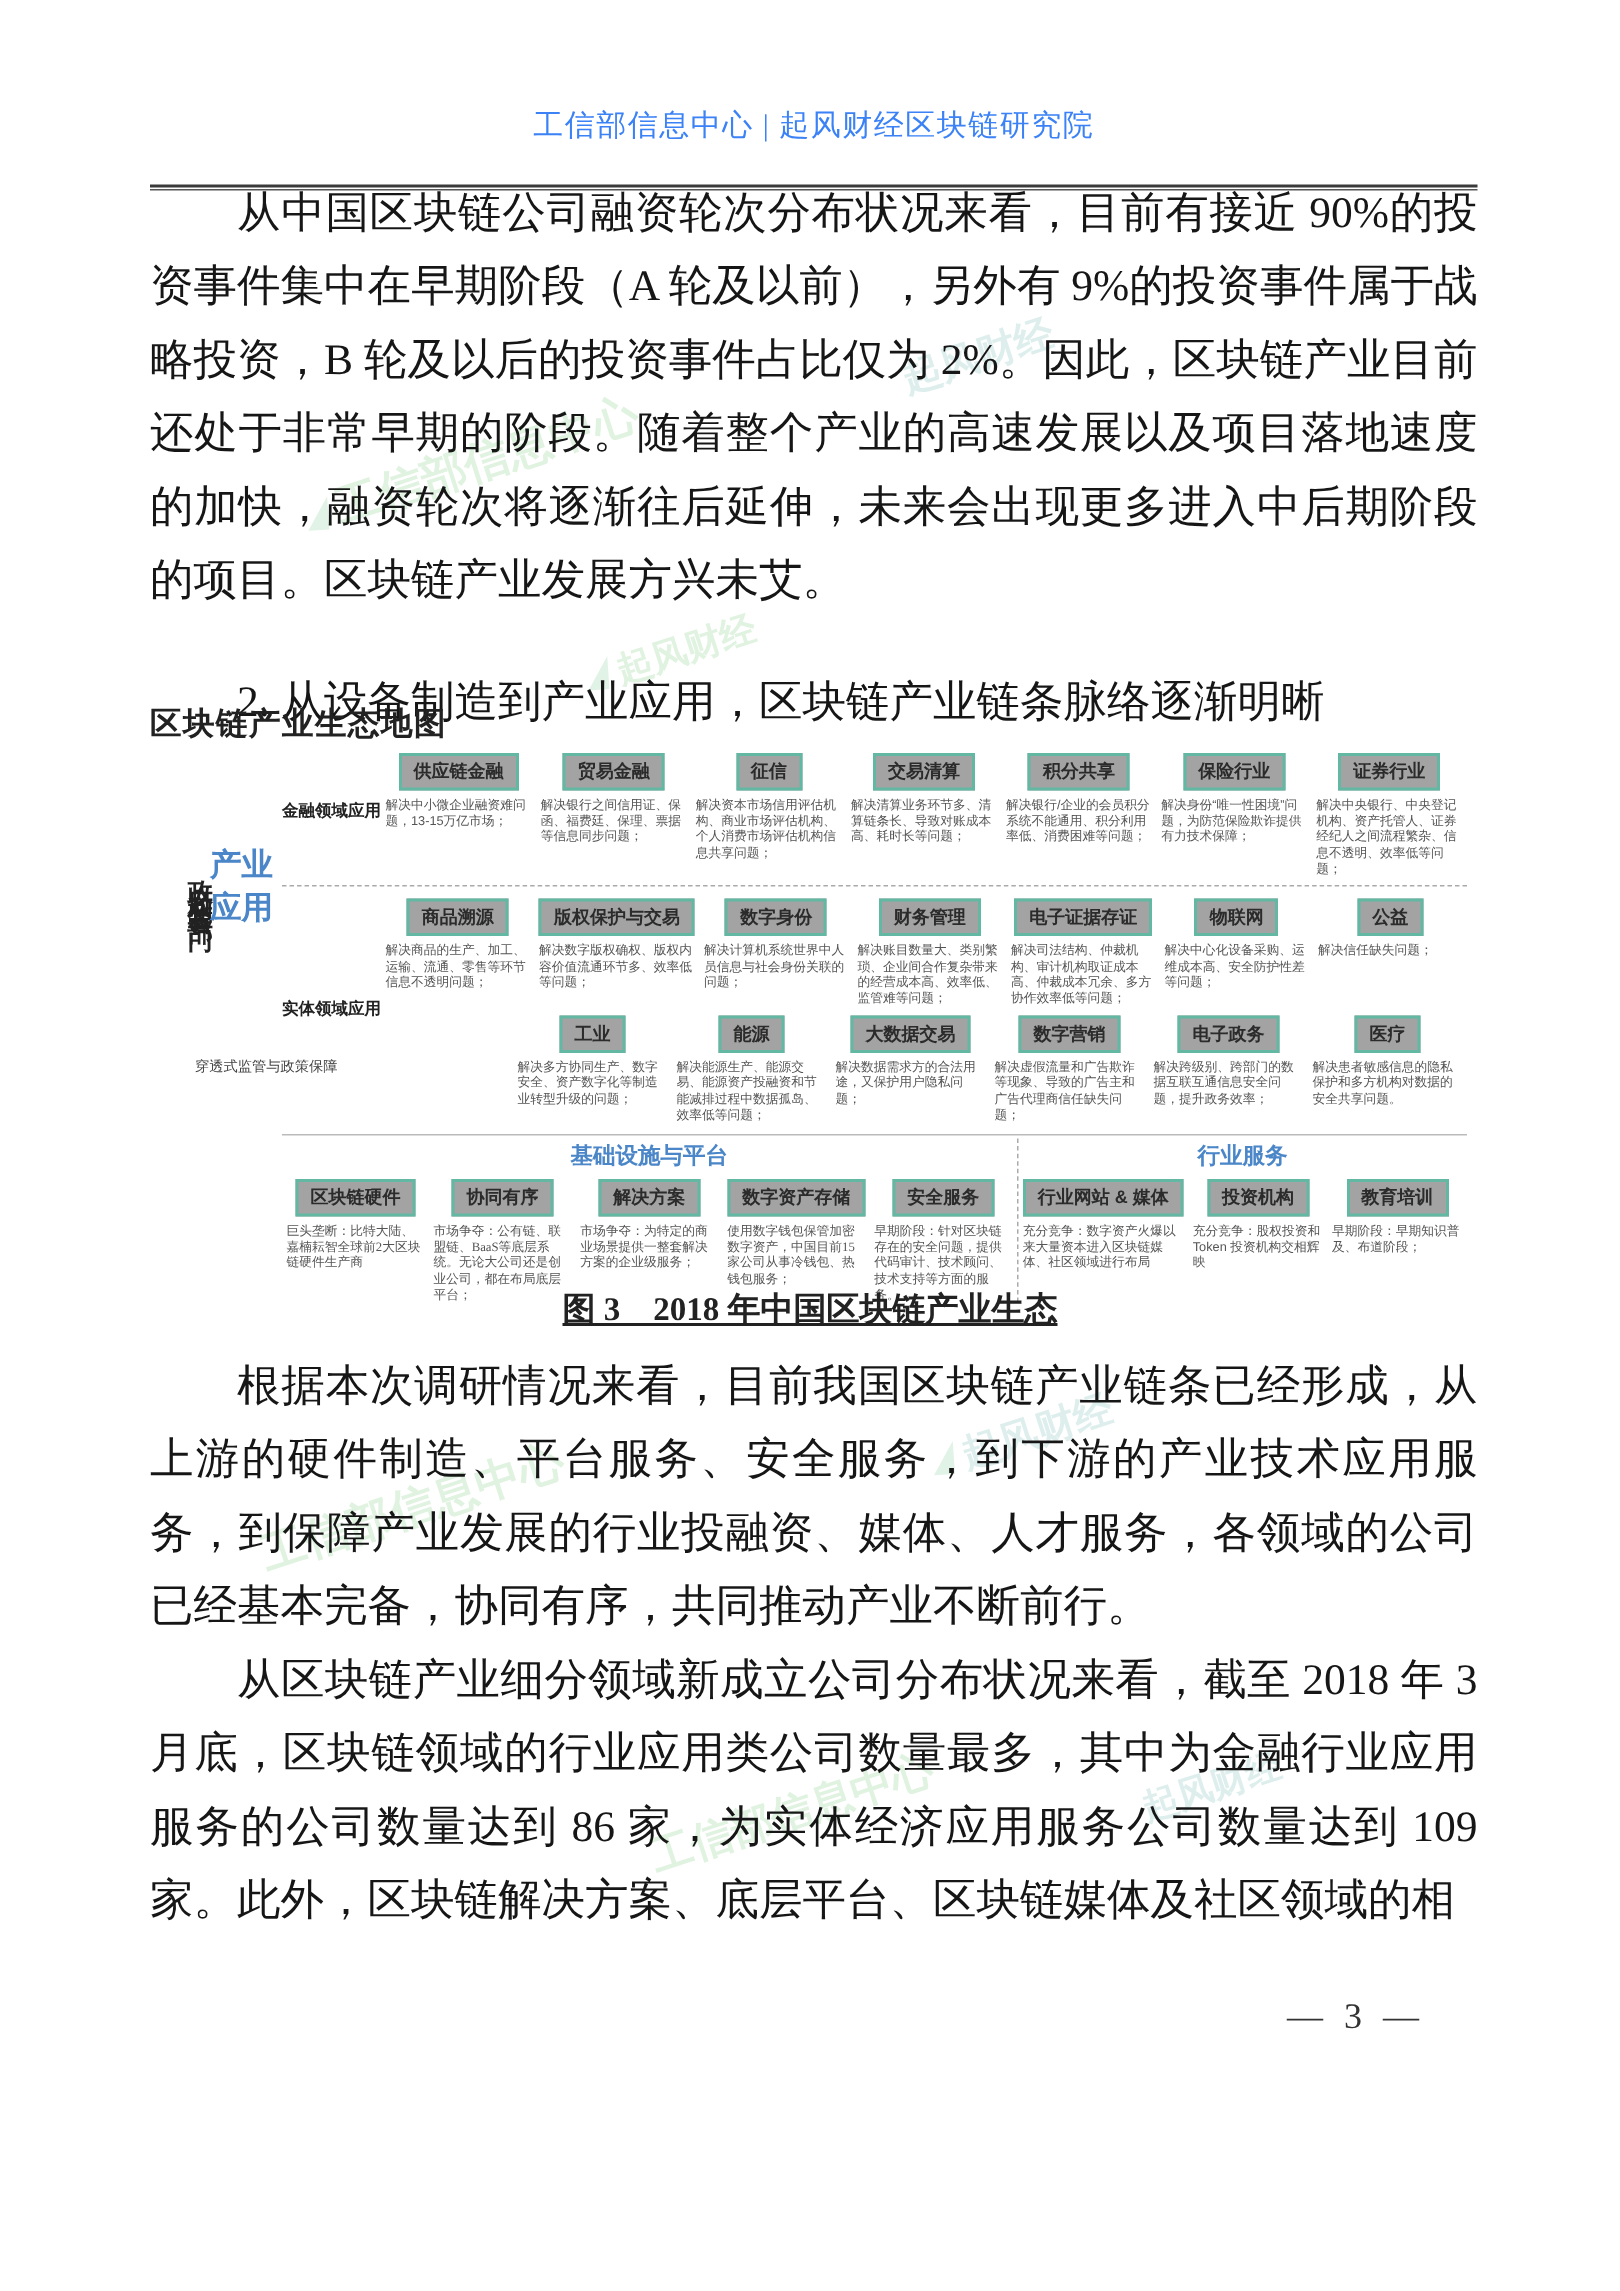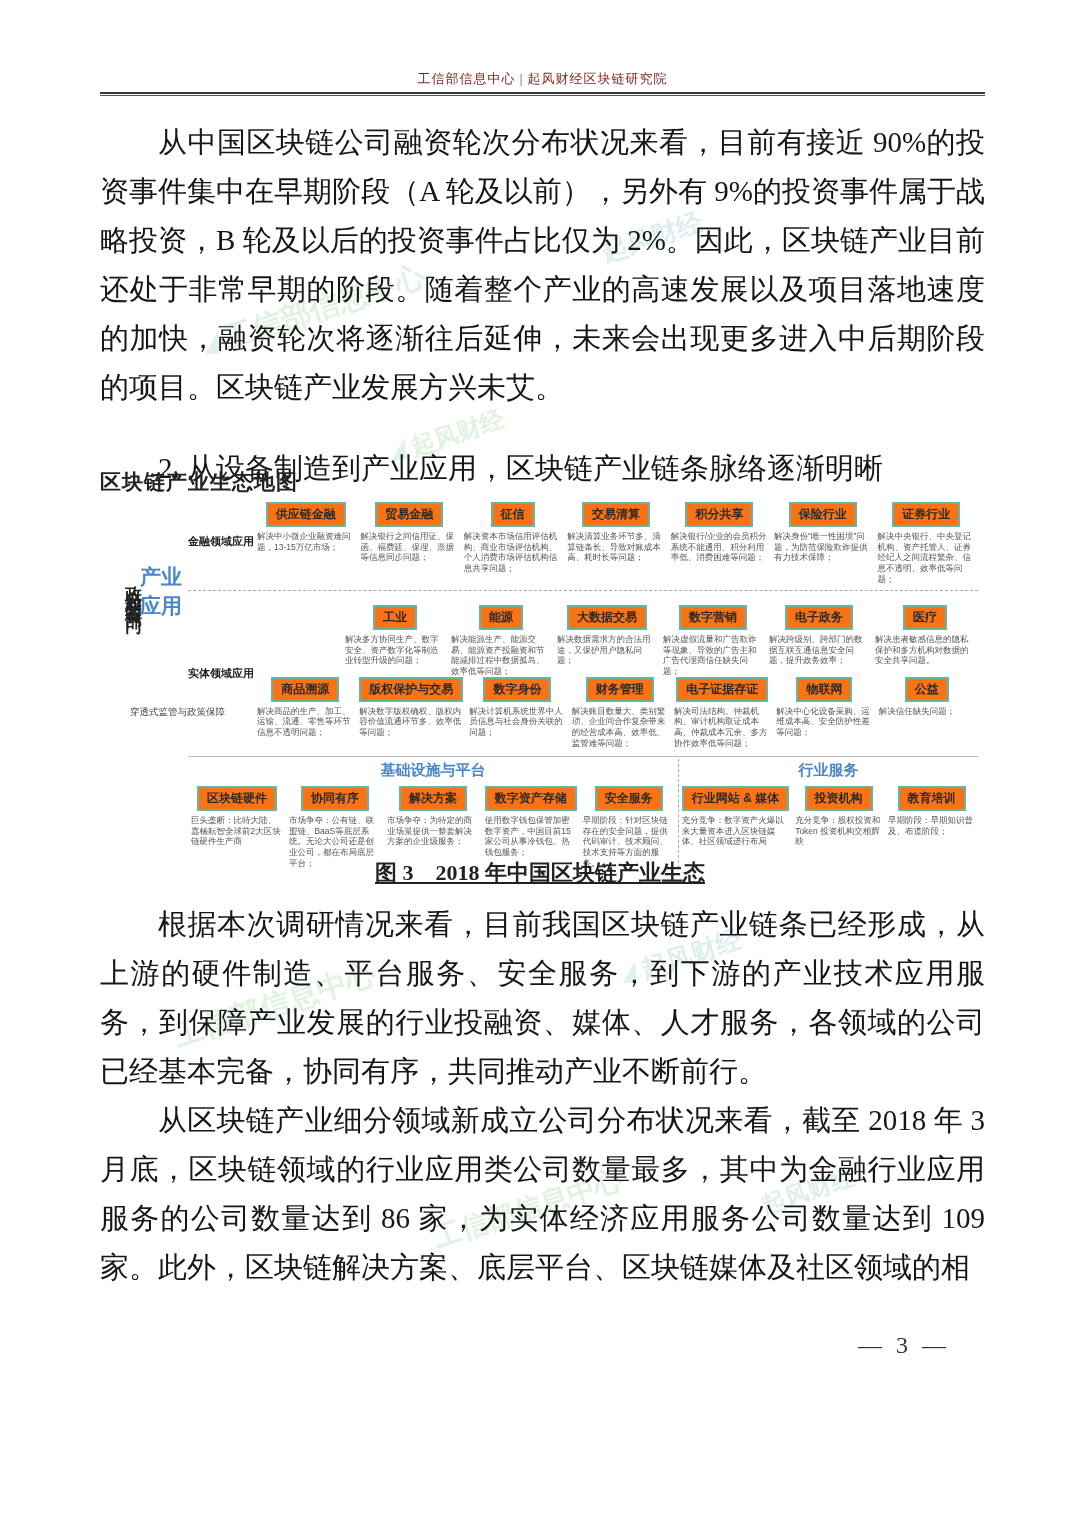--- a/index.html
+++ b/index.html
@@ -4,21 +4,21 @@
 <style>
   * { margin:0; padding:0; box-sizing:border-box; }
   html,body { background:#ffffff; }
   .page {
     position:relative; width:1080px; height:1527px; margin:0 auto;
     background:#ffffff; overflow:hidden;
     font-family:"Liberation Serif","DejaVu Serif",serif; color:#1c1c1c;
   }
   
   .doc-header { position:absolute; left:100px; right:95px; top:70px; text-align:center; }
-  .doc-header-title { font-size:13px; color:#7f1d1d; letter-spacing:1px; padding-bottom:4px; }
+  .doc-header-title { font-size:20px; color:#3b82f6; letter-spacing:1px; padding-bottom:26px; }
   .doc-header-rule { height:4px; border-top:2px solid #3a3a3a; border-bottom:1px solid #555; }
   
   .body-text { position:absolute; left:100px; right:95px; top:118px; }
   .para { font-size:29px; line-height:49px; text-align:justify; text-indent:2em; color:#161616; }
   .sub-heading { font-size:29px; line-height:49px; text-indent:2em; color:#161616;margin-top:32px; }
   .body-text2 { position:absolute; left:100px; right:95px; top:900px; }
   
   .fig-caption { position:absolute; left:0; right:0; top:858px; text-align:center;
     font-size:22px; font-weight:bold; color:#222;text-decoration:underline; }
   
@@ -32,31 +32,31 @@
   .d-rail-note { position:absolute; left:6px; top:238px; width:100px; font-size:9.5px; color:#444; line-height:1.3;margin-left:36px; }
   .d-industry-label { position:absolute; left:52px; top:94px; font-size:21px; font-weight:bold;
     color:#4a86c8; line-height:1.4; text-align:center; }
   .d-main { position:absolute; left:100px; top:34px; right:0; }
   .d-row { display:flex; align-items:flex-start; }
   .d-rowlabel { flex:0 0 66px; font-size:11px; font-weight:bold; color:#222; text-align:center; line-height:1.35; }
   .d-rowlabel.finance { margin-top:32px; }
   .d-rowlabel.entity { align-self:center; }
   .d-cells { display:flex; flex:1; align-items:flex-start; }
   .d-cell { flex:1 1 0; padding:0 3px; text-align:center; }
-  .d-box { display:inline-block; border:2px solid #63b8a4; background:#f97316; color:#2b2b2b;
+  .d-box { display:inline-block; border:2px solid #63b8a4; background:#a3a3a3; color:#2b2b2b;
     font-size:12px; font-weight:bold; padding:2px 8px; white-space:nowrap;text-align:center; }
   .d-desc { margin-top:4px; text-align:left; font-size:8.5px; line-height:1.25; color:#555; }
   .d-div-dashed { border-top:1px dashed #aaa; margin:6px 0 8px 0; }
   .d-entity-stack { flex:1; display:flex; flex-direction:column; }
   .row2-spacer { flex:0 0 88px; }
   .entity-row2 { margin-top:6px; }
   .d-div-solid { border-top:1px solid #bbb; margin:8px 0 0 0; }
   .d-bottom { display:flex; margin-top:2px; }
   .d-section { padding-top:2px; }
-  .d-section.infra { flex:0 0 62%; }
+  .d-section.infra { flex:0 0 62%;font-family:Liberation Serif, serif; }
   .d-section.services { flex:1; border-left:1px dashed #aaa; }
   .d-section-title { text-align:center; font-size:15px; font-weight:bold; color:#4a86c8; margin-bottom:6px; }
   
   .page-number { position:absolute; top:1332px; right:130px; font-size:24px; color:#333; letter-spacing:4px; }
   
   .wm { position:absolute; color:#6abf69; opacity:0.20; font-family:"Liberation Sans",sans-serif;
     font-weight:bold; transform:rotate(-18deg); pointer-events:none; white-space:nowrap; }
   .wm .leaf { display:inline-block; width:0; height:0; border-left:14px solid transparent;
     border-bottom:22px solid #58b875; transform:rotate(14deg); margin-right:6px; opacity:0.9; }
   .wm1 { left:200px; top:290px; font-size:30px; }
@@ -138,20 +138,57 @@
               <div class="d-desc">解决中央银行、中央登记机构、资产托管人、证券经纪人之间流程繁杂、信息不透明、效率低等问题；</div>
             </div>
           </div>
       </div>
 
       <div class="d-div-dashed"></div>
 
       <div class="d-row">
         <div class="d-rowlabel entity">实体领域应用</div>
         <div class="d-entity-stack">
+          <div class="d-cells">
+
+              <div class="d-cell">
+                <div class="d-box">商品溯源</div>
+                <div class="d-desc">解决商品的生产、加工、运输、流通、零售等环节信息不透明问题；</div>
+              </div>
+
+              <div class="d-cell">
+                <div class="d-box">版权保护与交易</div>
+                <div class="d-desc">解决数字版权确权、版权内容价值流通环节多、效率低等问题；</div>
+              </div>
+
+              <div class="d-cell">
+                <div class="d-box">数字身份</div>
+                <div class="d-desc">解决计算机系统世界中人员信息与社会身份关联的问题；</div>
+              </div>
+
+              <div class="d-cell">
+                <div class="d-box">财务管理</div>
+                <div class="d-desc">解决账目数量大、类别繁琐、企业间合作复杂带来的经营成本高、效率低、监管难等问题；</div>
+              </div>
+
+              <div class="d-cell">
+                <div class="d-box">电子证据存证</div>
+                <div class="d-desc">解决司法结构、仲裁机构、审计机构取证成本高、仲裁成本冗余、多方协作效率低等问题；</div>
+              </div>
+
+              <div class="d-cell">
+                <div class="d-box">物联网</div>
+                <div class="d-desc">解决中心化设备采购、运维成本高、安全防护性差等问题；</div>
+              </div>
+
+              <div class="d-cell">
+                <div class="d-box">公益</div>
+                <div class="d-desc">解决信任缺失问题；</div>
+              </div>
+            </div>
           <div class="d-cells entity-row2">
             <div class="row2-spacer"></div>
             <div class="d-cells" style="flex:1">
 
                 <div class="d-cell">
                   <div class="d-box">工业</div>
                   <div class="d-desc">解决多方协同生产、数字安全、资产数字化等制造业转型升级的问题；</div>
                 </div>
 
                 <div class="d-cell">
@@ -173,57 +210,20 @@
                   <div class="d-box">电子政务</div>
                   <div class="d-desc">解决跨级别、跨部门的数据互联互通信息安全问题，提升政务效率；</div>
                 </div>
 
                 <div class="d-cell">
                   <div class="d-box">医疗</div>
                   <div class="d-desc">解决患者敏感信息的隐私保护和多方机构对数据的安全共享问题。</div>
                 </div>
               </div>
           </div>
-          <div class="d-cells">
-
-              <div class="d-cell">
-                <div class="d-box">商品溯源</div>
-                <div class="d-desc">解决商品的生产、加工、运输、流通、零售等环节信息不透明问题；</div>
-              </div>
-
-              <div class="d-cell">
-                <div class="d-box">版权保护与交易</div>
-                <div class="d-desc">解决数字版权确权、版权内容价值流通环节多、效率低等问题；</div>
-              </div>
-
-              <div class="d-cell">
-                <div class="d-box">数字身份</div>
-                <div class="d-desc">解决计算机系统世界中人员信息与社会身份关联的问题；</div>
-              </div>
-
-              <div class="d-cell">
-                <div class="d-box">财务管理</div>
-                <div class="d-desc">解决账目数量大、类别繁琐、企业间合作复杂带来的经营成本高、效率低、监管难等问题；</div>
-              </div>
-
-              <div class="d-cell">
-                <div class="d-box">电子证据存证</div>
-                <div class="d-desc">解决司法结构、仲裁机构、审计机构取证成本高、仲裁成本冗余、多方协作效率低等问题；</div>
-              </div>
-
-              <div class="d-cell">
-                <div class="d-box">物联网</div>
-                <div class="d-desc">解决中心化设备采购、运维成本高、安全防护性差等问题；</div>
-              </div>
-
-              <div class="d-cell">
-                <div class="d-box">公益</div>
-                <div class="d-desc">解决信任缺失问题；</div>
-              </div>
-            </div>
         </div>
       </div>
 
       <div class="d-div-solid"></div>
 
       <div class="d-bottom">
         <div class="d-section infra">
           <div class="d-section-title">基础设施与平台</div>
           <div class="d-cells">
 

